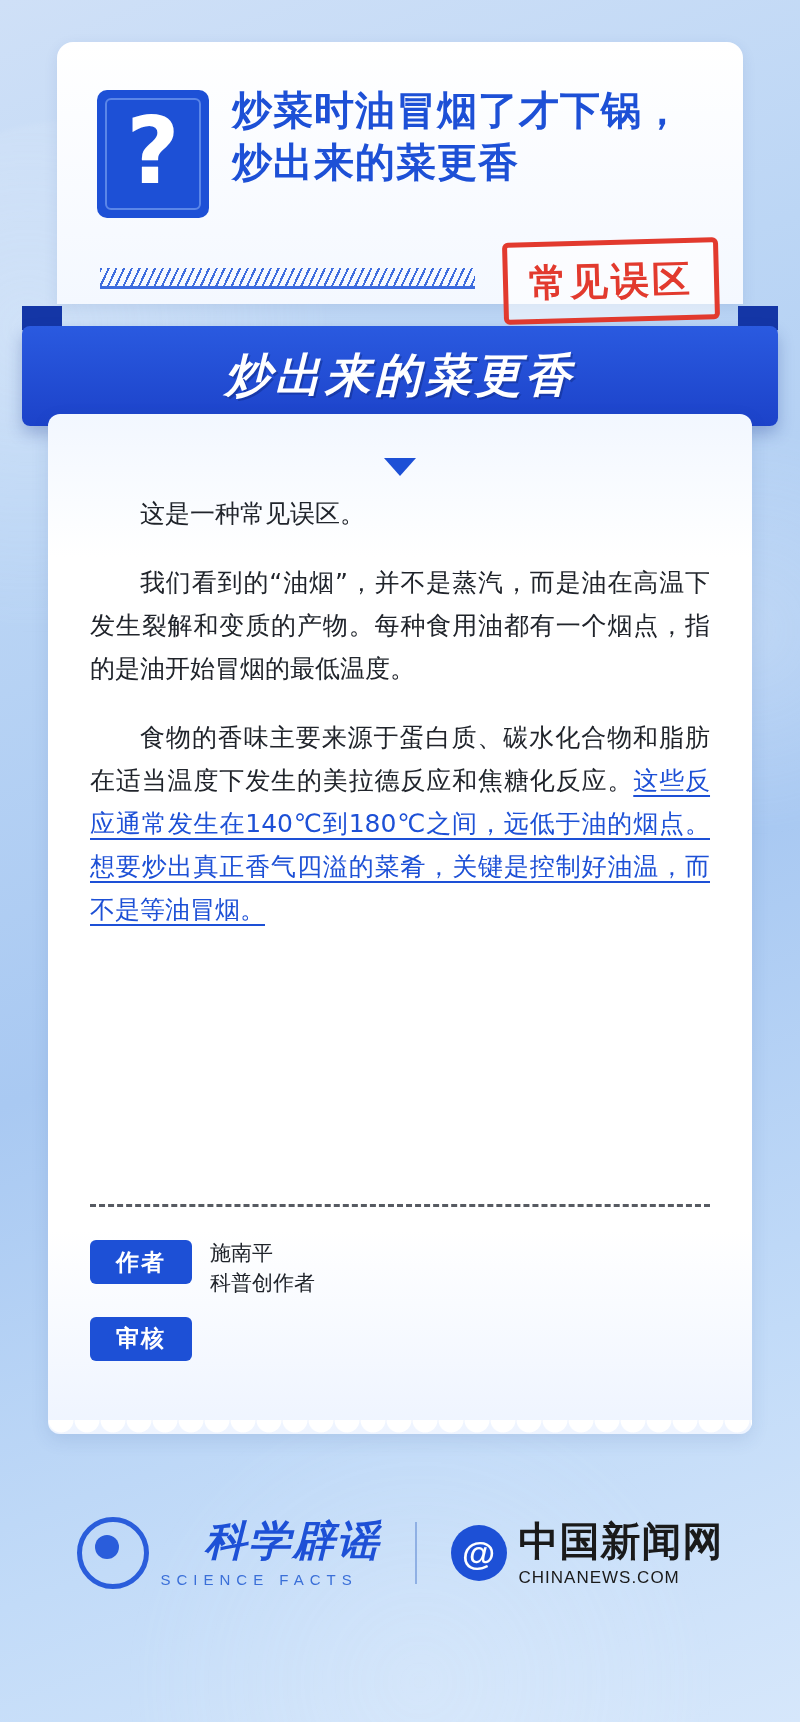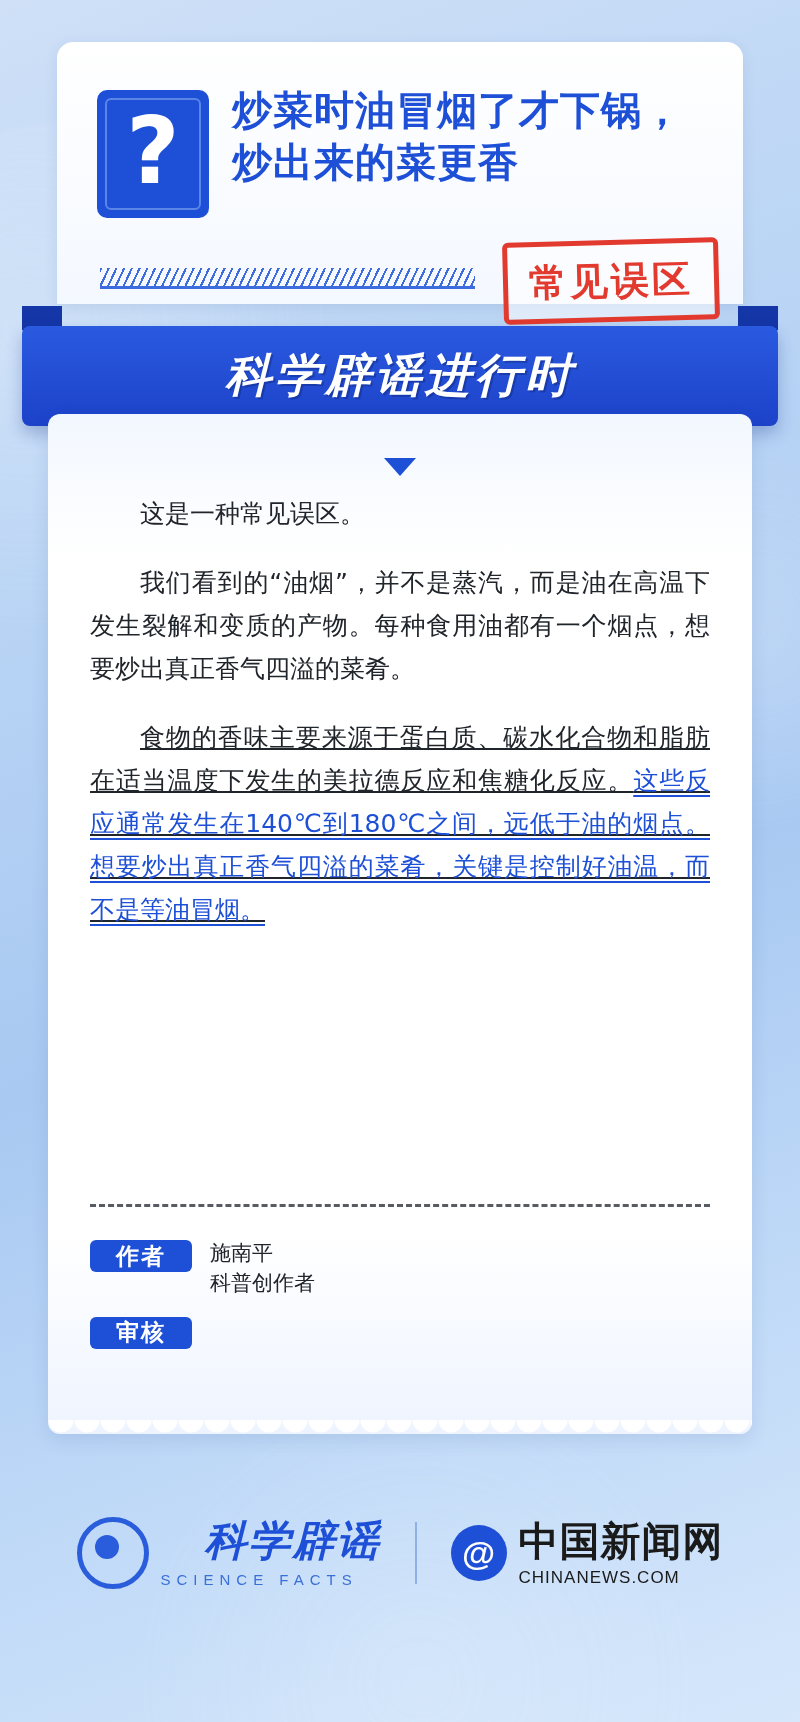--- a/index.html
+++ b/index.html
@@ -199,21 +199,21 @@
     color: #20242b;
     font-size: 25px;
     line-height: 1.72;
     font-family: "DejaVu Sans", sans-serif;
   }
   .content p {
     margin: 0 0 26px 0;
     text-indent: 2em;
     text-align: justify;
   }
-  .content p.last { margin-bottom: 0; text-decoration: underline; }
+  .content p.last { margin-bottom: 0; }
   .hl {
     color: #1d50d6;
     text-decoration: underline;
     text-underline-offset: 6px;
   }
 
   .dashed {
     position: absolute;
     left: 42px;
     top: 790px;
@@ -230,21 +230,21 @@
     width: 620px;
   }
   .credit-row {
     display: flex;
     align-items: flex-start;
     margin-bottom: 16px;
   }
   .tag {
     flex: 0 0 auto;
     width: 102px;
-    height: 32px;
+    height: 44px;
     background: #1d50d6;
     border-radius: 6px;
     color: #fff;
     font-size: 23px;
     font-weight: bold;
     letter-spacing: 2px;
     display: flex;
     align-items: center;
     justify-content: center;
     font-family: "DejaVu Sans", sans-serif;
@@ -362,30 +362,30 @@
 
     <div class="stamp">
       <span>常见误区</span>
     </div>
   </div>
 
   <div class="banner-wrap">
     <div class="banner-shadow-l"></div>
     <div class="banner-shadow-r"></div>
     <div class="banner">
-      <div class="btitle">科学辟谣进行时</div>
+      <div class="btitle">炒出来的菜更香</div>
     </div>
   </div>
 
   <div class="body-card">
     <div class="caret"></div>
 
     <div class="content">
       <p>这是一种常见误区。</p>
-      <p>我们看到的“油烟”，并不是蒸汽，而是油在高温下发生裂解和变质的产物。每种食用油都有一个烟点，想要炒出真正香气四溢的菜肴。</p>
+      <p>我们看到的“油烟”，并不是蒸汽，而是油在高温下发生裂解和变质的产物。每种食用油都有一个烟点，指的是油开始冒烟的最低温度。</p>
       <p class="last"><span>食物的香味主要来源于蛋白质、碳水化合物和脂肪在适当温度下发生的美拉德反应和焦糖化反应。</span><span class="hl">这些反应通常发生在140℃到180℃之间，远低于油的烟点。想要炒出真正香气四溢的菜肴，关键是控制好油温，而不是等油冒烟。</span></p>
     </div>
 
     <div class="dashed"></div>
 
     <div class="credits">
       <div class="credit-row">
         <div class="tag">作者</div>
         <div class="credit-lines">
           <div>施南平</div>

